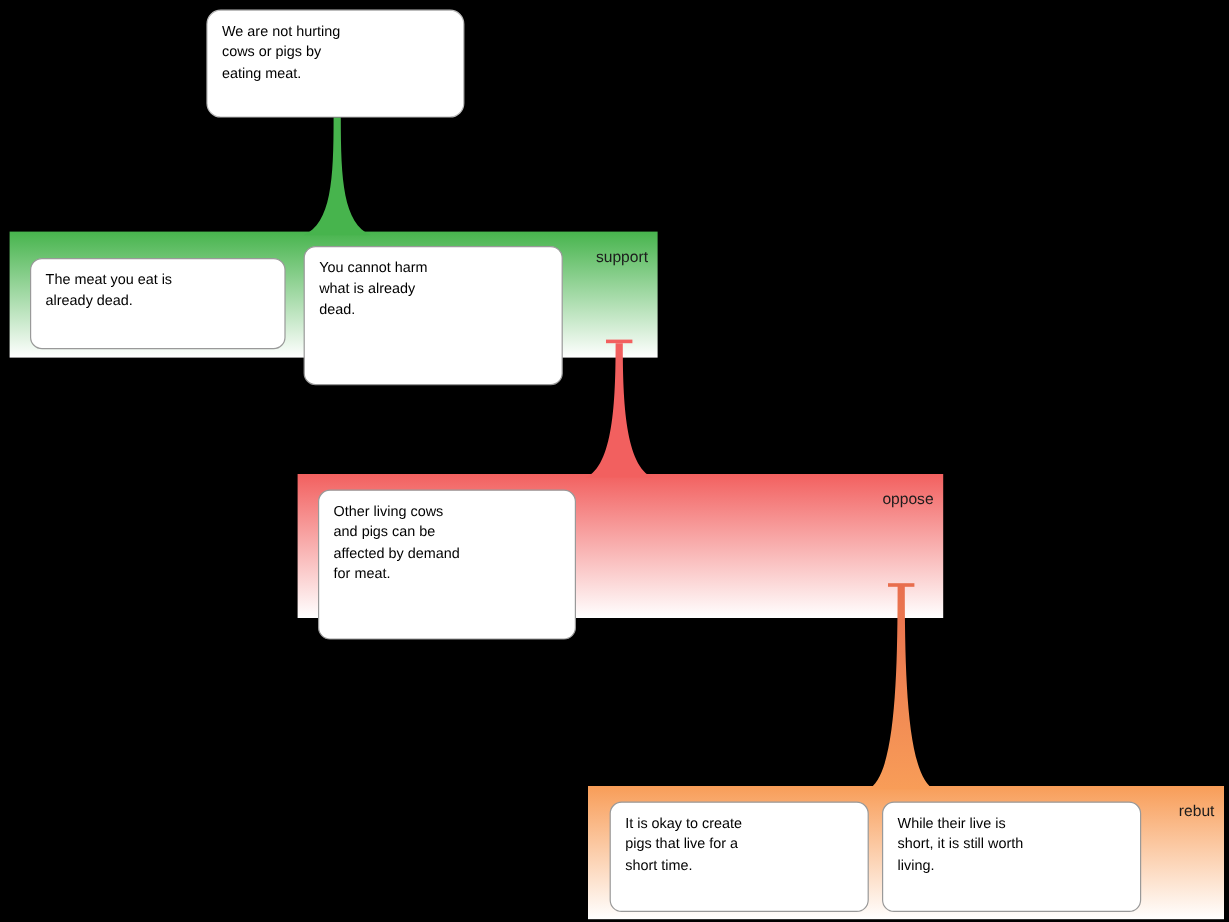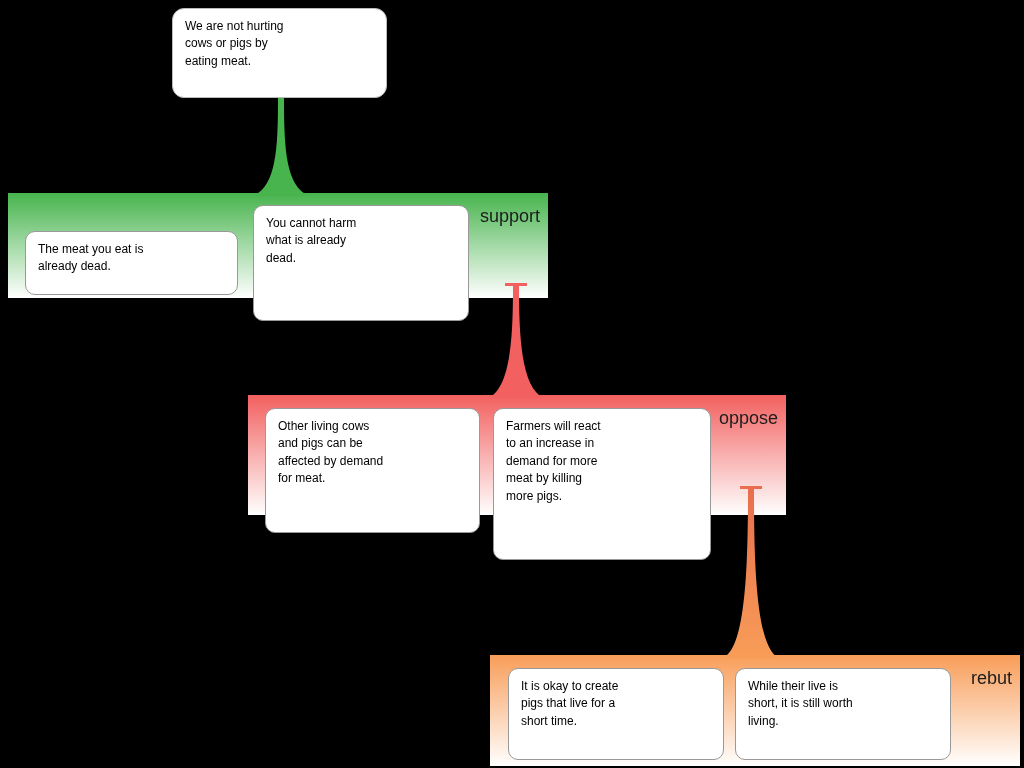--- a/index.html
+++ b/index.html
@@ -28,39 +28,39 @@
     border: 1px solid #bbbbbb;
   }
   .group {
     position: absolute;
     box-sizing: border-box;
   }
   .group-label {
     position: absolute;
     top: 13px;
     right: 8px;
-    font-size: 18px;
+    font-size: 13px;
     color: #1c1c1c;
     text-align: right;
   }
   #group-support {
     left: 8px; top: 193px; width: 540px; height: 105px;
     background: linear-gradient(to bottom, #47b44d 0%, #ffffff 100%);
   }
   #group-oppose {
     left: 248px; top: 395px; width: 538px; height: 120px;
     background: linear-gradient(to bottom, #f2605f 0%, #ffffff 100%);
   }
   #group-rebut {
     left: 490px; top: 655px; width: 530px; height: 111px;
     background: linear-gradient(to bottom, #f89d58 0%, #ffffff 100%);
     padding-left: 45px;
   }
   #node-claim    { left: 172px; top: 8px;  width: 215px; min-height: 90px; }
-  #node-sup-1    { left: 17px;  top: 38px; width: 213px; height: 64px; }
+  #node-sup-1    { left: 17px;  top: 22px; width: 213px; height: 76px; }
   #node-sup-2    { left: 245px; top: 12px; width: 216px; height: 116px; }
   #node-opp-1    { left: 17px;  top: 13px; width: 215px; height: 125px; }
   #node-opp-2    { left: 245px; top: 13px; width: 218px; height: 152px; }
   #node-reb-1    { left: 18px;  top: 13px; width: 216px; height: 92px; }
   #node-reb-2    { left: 245px; top: 13px; width: 216px; height: 92px; }
   #connector-layer {
     position: absolute;
     left: 0; top: 0;
     width: 1024px; height: 768px;
     pointer-events: none;
@@ -79,25 +79,20 @@
 what is already
 dead.</div>
   </div>
 
   <div class="group" id="group-oppose">
     <span class="group-label">oppose</span>
     <div class="node" id="node-opp-1">Other living cows
 and pigs can be
 affected by demand
 for meat.</div>
-    <div class="node" id="node-opp-2">Farmers will react
-to an increase in
-demand for more
-meat by killing
-more pigs.</div>
   </div>
 
   <div class="group" id="group-rebut">
     <span class="group-label">rebut</span>
     <div class="node" id="node-reb-1">It is okay to create
 pigs that live for a
 short time.</div>
     <div class="node" id="node-reb-2">While their live is
 short, it is still worth
 living.</div>

